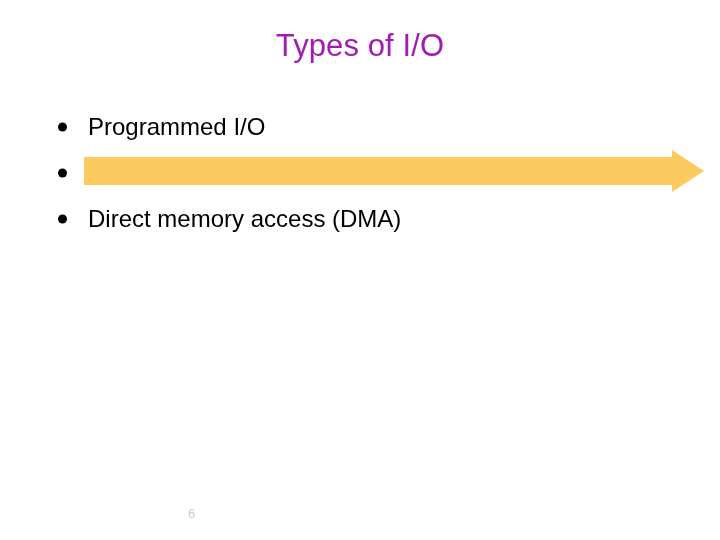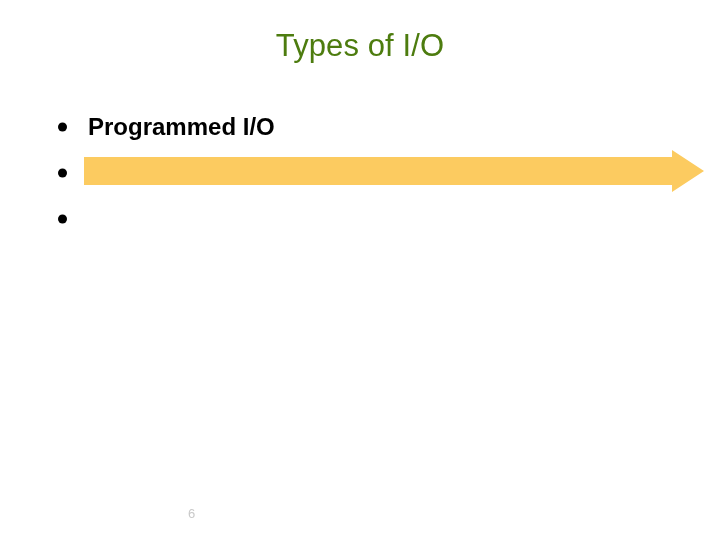--- a/index.html
+++ b/index.html
@@ -23,21 +23,21 @@
   
   #slide-title {
     position: absolute;
     left: 0;
     top: 26px;
     width: 720px;
     text-align: center;
     font-size: 31px;
     line-height: 40px;
     font-weight: 400;
-    color: #4d7c0f;
+    color: #a21caf;
     letter-spacing: 0.1px;
     white-space: nowrap;
   }
 
   
   #callout-arrow {
     position: absolute;
     left: 84px;
     top: 148px;
     width: 622px;
@@ -75,21 +75,21 @@
     transform: translateY(-50%);
     width: 9px;
     height: 9px;
     border-radius: 50%;
     background: #000000;
   }
   .bullet-text {
     margin-left: 32px;
     font-size: 24px;
     line-height: 30px;
-    font-weight: 700;
+    font-weight: 400;
     color: #000000;
     white-space: nowrap;
   }
 
   
   #page-number {
     position: absolute;
     left: 188px;
     top: 506px;
     font-size: 13px;
@@ -117,19 +117,20 @@
       <span class="bullet-marker"></span>
       <span class="bullet-text">Programmed I/O</span>
     </li>
 
     <li class="bullet-row">
       <span class="bullet-marker"></span>
     </li>
 
     <li class="bullet-row">
       <span class="bullet-marker"></span>
+      <span class="bullet-text">Direct memory access (DMA)</span>
     </li>
 
   </ul>
 
   <div id="page-number">6</div>
 
 </div>
 
 </body></html>

